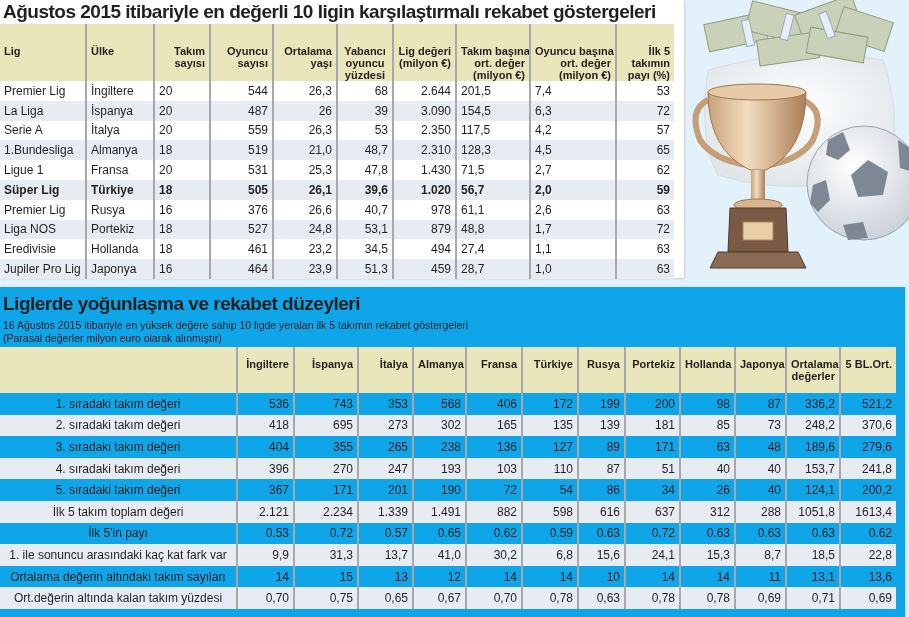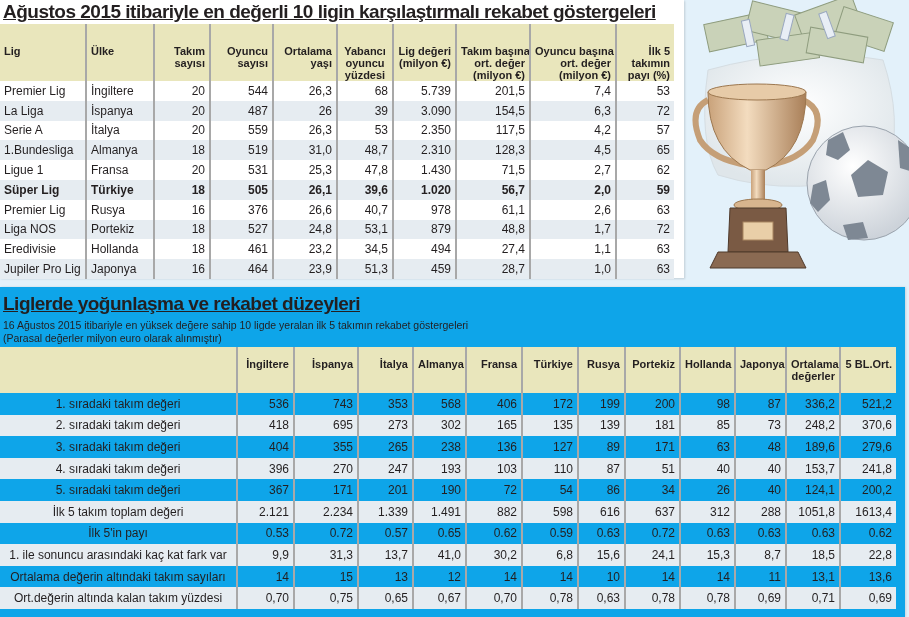--- a/index.html
+++ b/index.html
@@ -19,21 +19,20 @@
     position: absolute; left: 0; top: 287px; width: 905px; height: 330px;
     background: #0ea5e9;
     box-shadow: 1px 0 2px rgba(0,0,0,0.12);
   }
   .title {
     font-family: "Liberation Sans", sans-serif;
     font-weight: bold;
     letter-spacing: -0.5px;
     color: #231f20;
     white-space: nowrap;
-    text-decoration: underline;
   }
   .title-top { position: absolute; left: 3px; top: 1px; font-size: 19px; line-height: 22px; }
   .title-bottom { position: absolute; left: 3px; top: 6px; font-size: 19px; line-height: 22px; }
   .subtitle {
     position: absolute; left: 3px; font-size: 10.5px; line-height: 12px; color: #231f20;
     white-space: nowrap; font-family: "Liberation Sans", sans-serif;
   }
   table { border-collapse: collapse; position: absolute; table-layout: fixed; }
   td, th {
     font-family: "Liberation Sans", sans-serif;
@@ -59,21 +58,21 @@
   .t1 tbody td {
     height: 19.8px;
     border-left: 2px solid #a8a8a8;
     text-align: right;
     font-size: 12px;
   }
   .t1 tbody td:first-child { border-left: none; text-align: left; margin-left: 32px; }
   .t1 tbody td.left { text-align: left; }
   .t1 tbody tr:nth-child(even) td { background: #e6ecf1; }
   .t1 tbody tr.bold td { font-weight: bold; }
-  .t1 tbody td.center { text-align: right; }
+  .t1 tbody td.center { text-align: left; }
 
   .t2 { left: 0; top: 60px; width: 896px; }
   .t2 thead th {
     background: #e9e6bc;
     font-weight: bold;
     font-size: 11px;
     line-height: 12px;
     vertical-align: top;
     padding-top: 11px;
     height: 46px;
@@ -125,21 +124,21 @@
       </tr>
     </thead>
     <tbody id="t1-body">
         <tr>
           <td>Premier Lig</td>
           <td class="left">İngiltere</td>
           <td class="center">20</td>
           <td>544</td>
           <td>26,3</td>
           <td>68</td>
-          <td>5.739</td>
+          <td>2.644</td>
           <td class="center">201,5</td>
           <td class="center">7,4</td>
           <td>53</td>
         </tr>
         <tr>
           <td>La Liga</td>
           <td class="left">İspanya</td>
           <td class="center">20</td>
           <td>487</td>
           <td>26</td>
@@ -159,21 +158,21 @@
           <td>2.350</td>
           <td class="center">117,5</td>
           <td class="center">4,2</td>
           <td>57</td>
         </tr>
         <tr>
           <td>1.Bundesliga</td>
           <td class="left">Almanya</td>
           <td class="center">18</td>
           <td>519</td>
-          <td>31,0</td>
+          <td>21,0</td>
           <td>48,7</td>
           <td>2.310</td>
           <td class="center">128,3</td>
           <td class="center">4,5</td>
           <td>65</td>
         </tr>
         <tr>
           <td>Ligue 1</td>
           <td class="left">Fransa</td>
           <td class="center">20</td>

